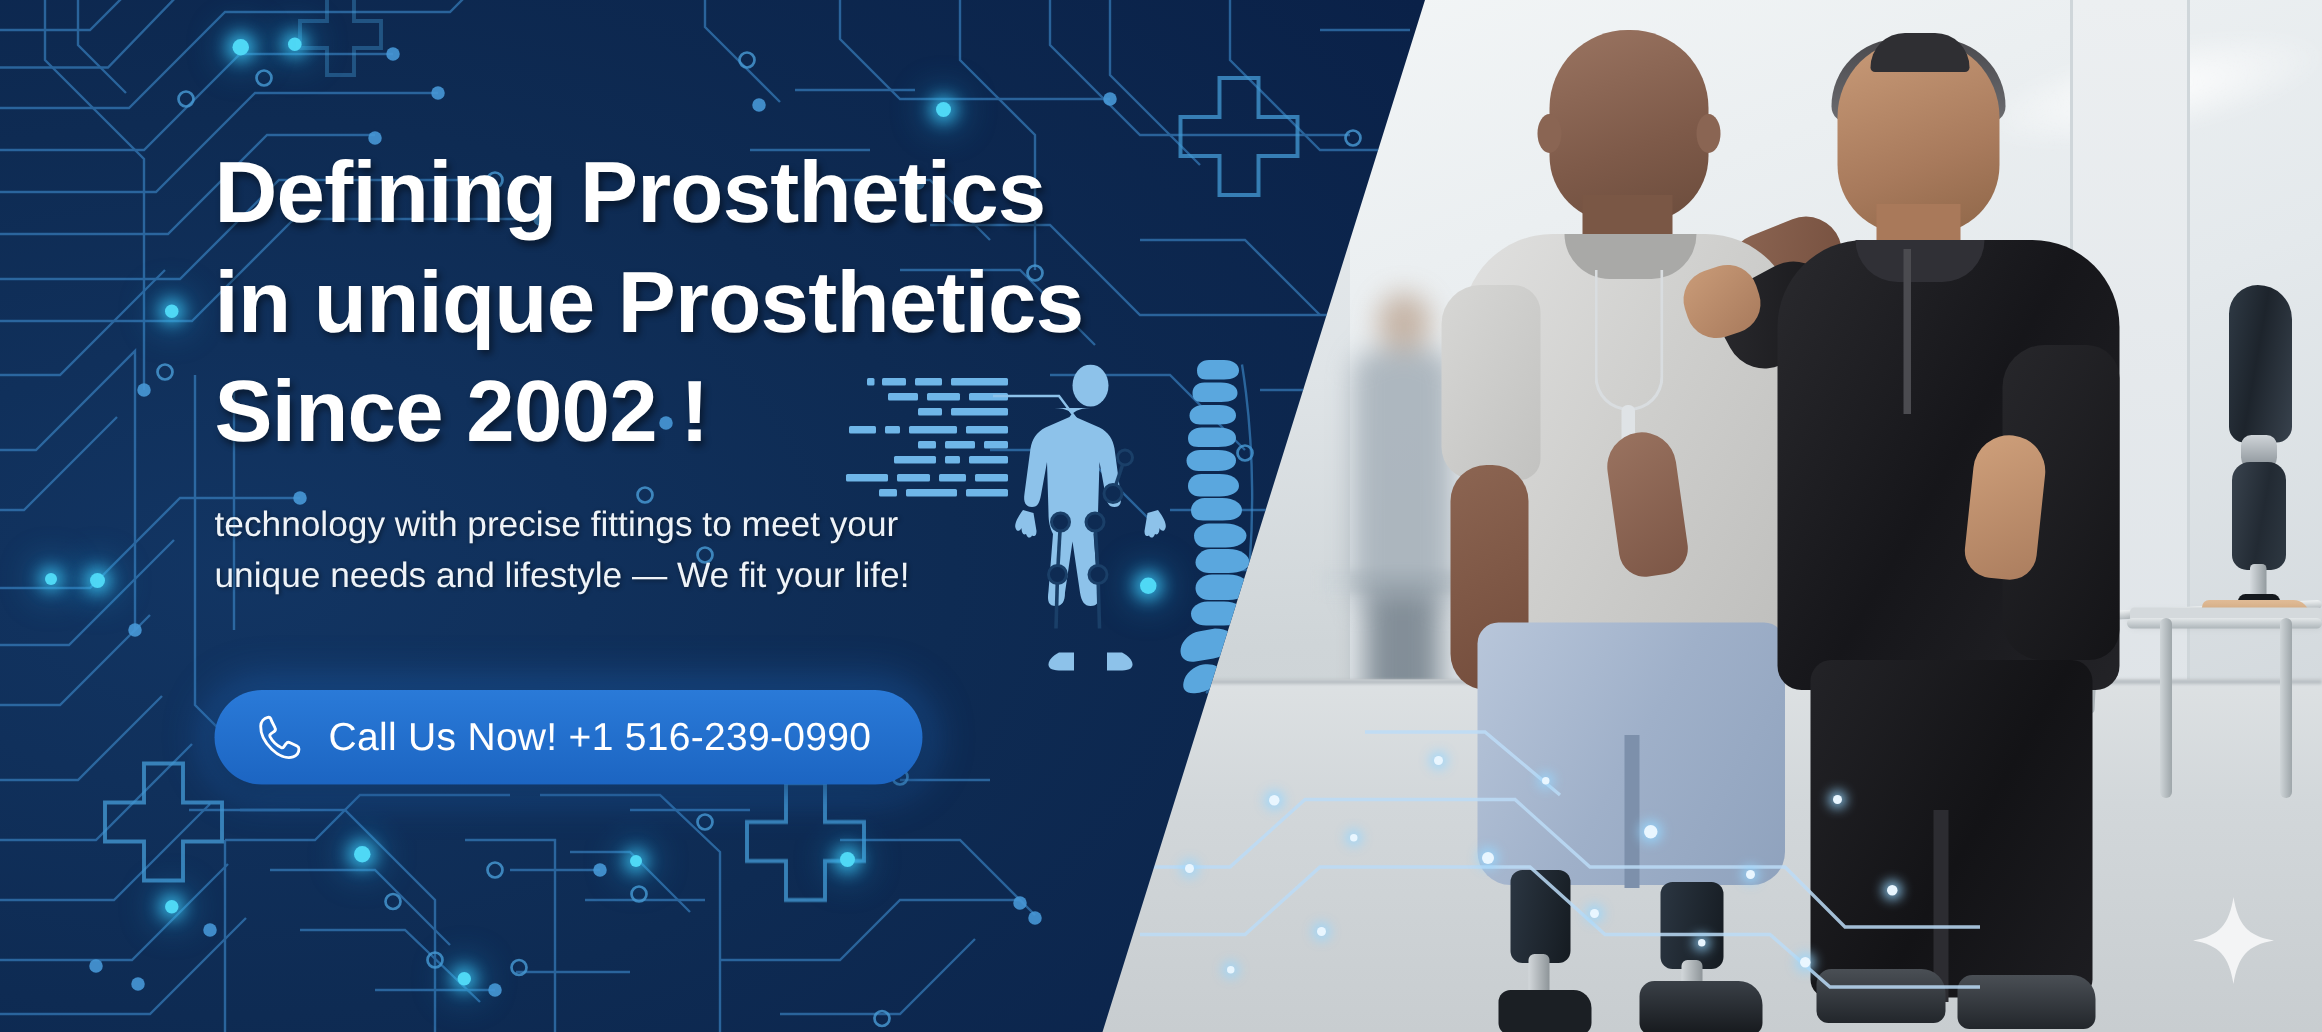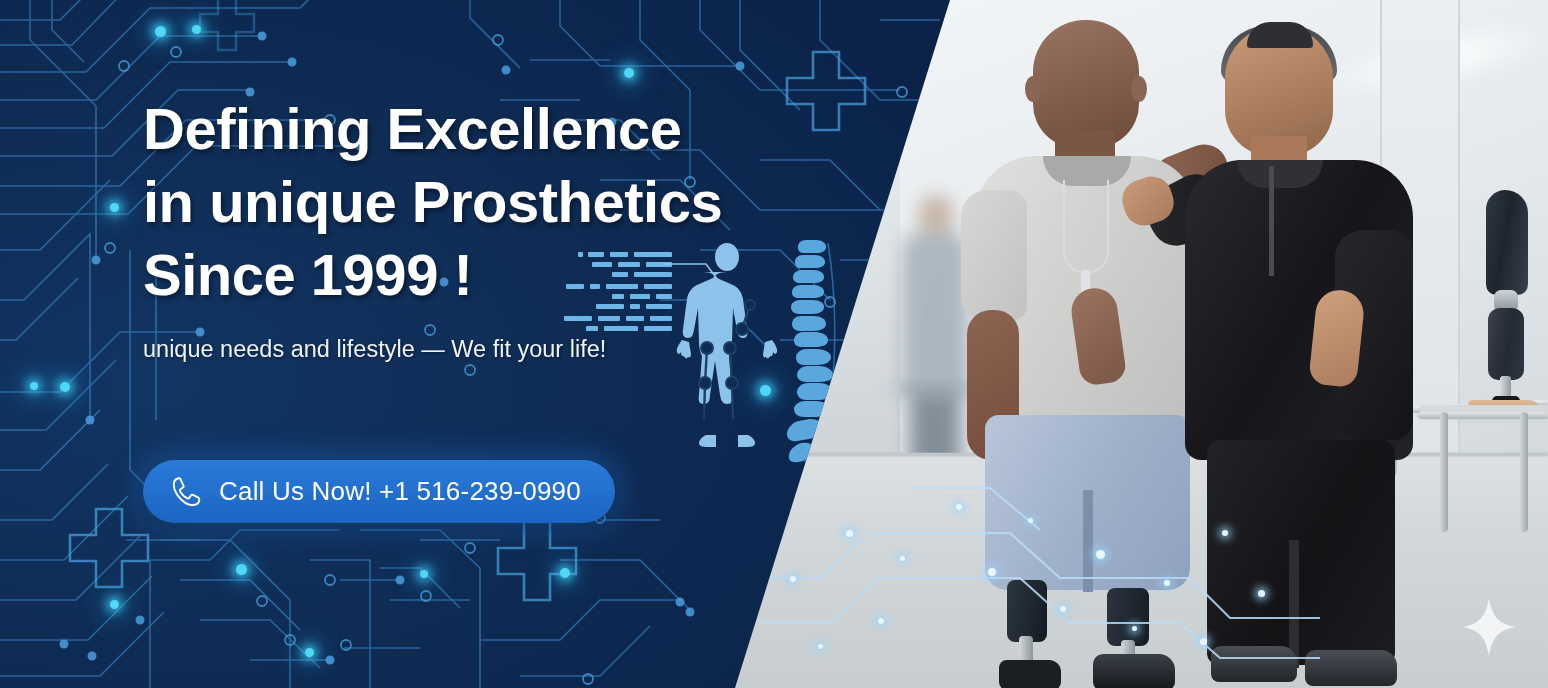--- a/index.html
+++ b/index.html
@@ -609,25 +609,26 @@
           <path d="M44 163 c8 0 14 4 14 8 c0 5-6 8-14 8 l-12 0 c-6 0-10-3-10-8 c0-4 5-8 11-8 z"></path>
           <path d="M38 181 c8 0 14 4 14 9 c0 5-6 9-15 11 l-12 2 c-6 1-10-2-10-7 c0-6 6-12 12-13 z"></path>
           <path d="M30 205 c6-1 12 1 12 6 c0 6-7 12-16 13 c-7 1-10-2-9-7 c1-6 7-11 13-12 z"></path>
         </g>
         <path d="M56 5 C64 55 66 120 56 180 C50 205 42 216 32 224" stroke="#3f8fd0" stroke-width="1.6" fill="none" opacity=".6"></path>
       </svg>
     </div>
 
     <div id="content">
       <h1 id="headline">
-        <span class="l">Defining Excellence</span>
+        <span class="l">Defining Prosthetics</span>
         <span class="l">in unique Prosthetics</span>
-        <span class="l">Since 1999 !</span>
+        <span class="l">Since 2002 !</span>
       </h1>
       <p id="subtext">
+        <span class="s">technology with precise fittings to meet your</span>
         <span class="s">unique needs and lifestyle — We fit your life!</span>
       </p>
     </div>
 
     <button id="cta-button">
       <span id="phone-icon">
         <svg viewBox="0 0 34 34" width="34" height="34">
           <path d="M9.5 4.2 c-2.6 0.6-4.6 3-4.7 5.8 c-0.2 5.5 3.1 11.3 7.4 15.5 c4.1 4 9.6 6.6 14.2 5.1
                    c2.3-0.8 3.9-2.9 3.9-5.2 c0-0.9-0.5-1.6-1.3-2 l-4.6-2.3 c-1-0.5-2.1-0.2-2.7 0.7
                    l-1.5 2.1 c-0.4 0.6-1.1 0.8-1.8 0.5 c-3.1-1.6-5.8-4.2-7.4-7.3 c-0.3-0.7-0.1-1.4 0.5-1.8

